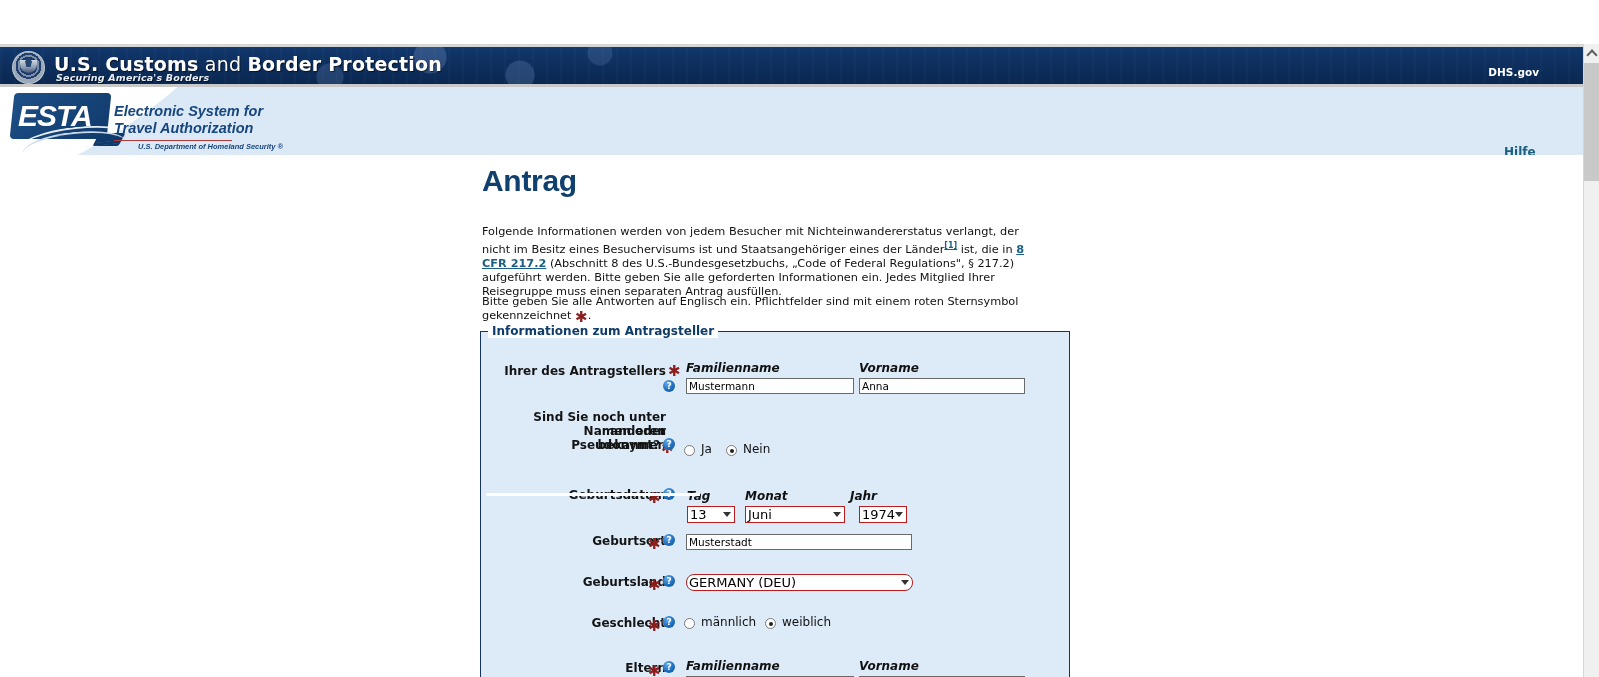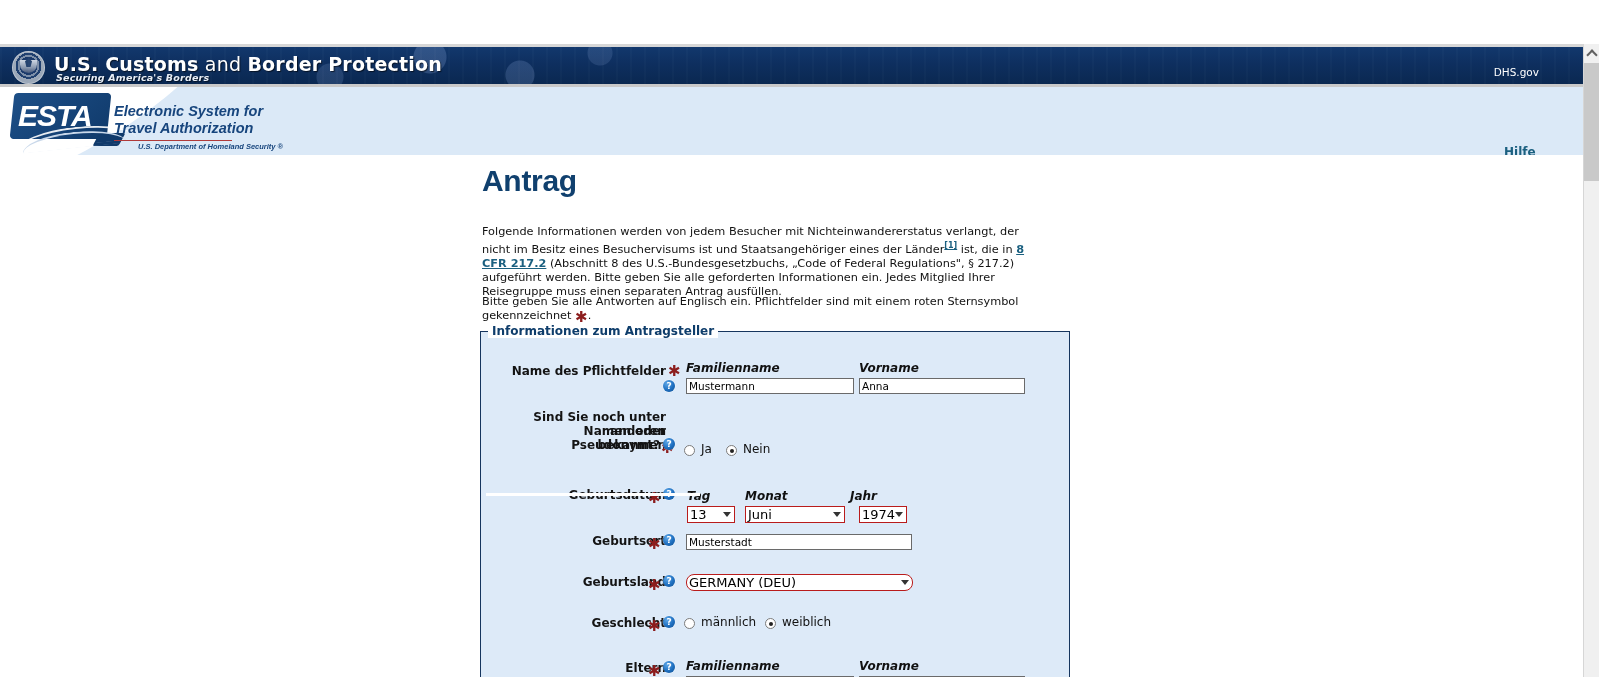--- a/index.html
+++ b/index.html
@@ -101,21 +101,21 @@
     font-weight: 700;
     letter-spacing: .2px;
     text-shadow: 1px 1px 1px rgba(0,0,0,.6);
     white-space: nowrap;
   }
   .dhs-gov {
     position: absolute;
     right: 44px; top: 19px;
     color: #ffffff;
     font-size: 10.5px;
-    font-weight: 400;
+    font-weight: 700;
     text-decoration: none;
     white-space: nowrap;
   }
 
   
   .esta-band {
     position: absolute;
     left: 0; top: 43px;
     width: 1583px;
     height: 68px;
@@ -459,21 +459,21 @@
       <div class="intro"><span>Folgende Informationen werden von jedem Besucher mit Nichteinwandererstatus verlangt, der nicht im Besitz eines Besuchervisums ist und Staatsangehöriger eines der Länder</span><a class="fnote" href="#">[1]</a><span> ist, die in </span><a class="lnk" href="#">8 CFR 217.2</a><span> (Abschnitt 8 des U.S.-Bundesgesetzbuchs, „Code of Federal Regulations", § 217.2) aufgeführt werden. Bitte geben Sie alle geforderten Informationen ein. Jedes Mitglied Ihrer Reisegruppe muss einen separaten Antrag ausfüllen.</span></div>
 
       <div class="intro2"><span>Bitte geben Sie alle Antworten auf Englisch ein. Pflichtfelder sind mit einem roten Sternsymbol gekennzeichnet </span><span class="req-star">✱</span><span>.</span></div>
 
       <div class="fs-wrap">
         <div class="fieldset"></div>
         <div class="fs-legend-mask"></div>
         <div class="fs-legend" style="top:0px; left:8px;">Informationen zum Antragsteller</div>
 
         <div class="row">
-          <div class="lbl" style="left:10px; top:40px; width:176px;">Name des Pflichtfelder</div>
+          <div class="lbl" style="left:10px; top:40px; width:176px;">Ihrer des Antragstellers</div>
           <div class="star" style="left:188px; top:42px;">✱</div>
           <div class="help" style="left:183px; top:56px;">?</div>
           <div class="colhdr" style="left:206px; top:37px;">Familienname</div>
           <div class="colhdr" style="left:379px; top:37px;">Vorname</div>
           <div class="tinput" style="left:206px; top:54px; width:168px;">Mustermann</div>
           <div class="tinput" style="left:379px; top:54px; width:166px;">Anna</div>
         </div>
 
         <div class="row">
           <div class="lbl" style="left:10px; top:86px; width:176px;">Sind Sie noch unter anderen</div>

